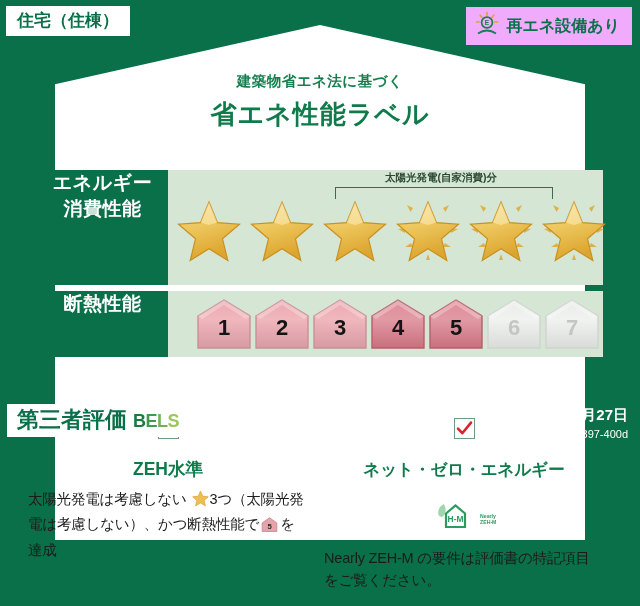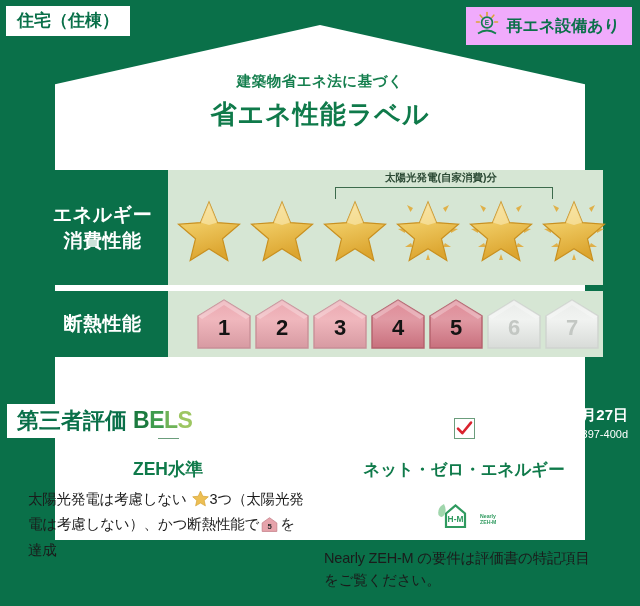--- a/index.html
+++ b/index.html
@@ -54,21 +54,21 @@
   .perf-row {
     display:flex; align-items:stretch; margin-bottom:6px;
     background:#d6e6d4;
   }
   .perf-row.energy { height:115px; }
   .perf-row.insul  { height:66px; }
   .row-label {
     width:131px; flex:0 0 131px;
     background:#0a7049; color:#ffffff;
     display:flex; flex-direction:column;
-    align-items:center; justify-content:center;
+    align-items:center; justify-content:flex-start;
     font-size:19px; font-weight:bold; line-height:1.35;
     letter-spacing:0.5px;
   }
   .row-body { flex:1; position:relative; }
   
   .solar-note {
     position:absolute; left:160px; top:2px; width:226px;
     text-align:center; color:#2c4a35;
     font-size:10.5px; font-weight:bold; line-height:1;
     white-space:nowrap;
@@ -132,21 +132,21 @@
   }
   .bels-box {
     position:absolute; left:7px; top:6px;
     background:#ffffff; padding:5px 10px 6px 10px;
     display:flex; align-items:baseline; gap:6px; line-height:1;
   }
   .bels-jp {
     color:#0a7049; font-size:22px; font-weight:bold; letter-spacing:0px;
   }
   .bels-en {
-    font-size:23px; font-weight:bold; letter-spacing:-0.5px;
+    font-size:18px; font-weight:bold; letter-spacing:-0.5px;
   }
   .bels-en .b1{color:#1c7a3f;} .bels-en .b2{color:#3f9b4e;}
   .bels-en .b3{color:#6fb358;} .bels-en .b4{color:#9dc661;}
   .bldg-name {
     position:absolute; left:212px; top:24px;
     color:#ffffff; font-size:14px; letter-spacing:1px;
   }
   .f-right {
     position:absolute; right:12px; top:8px; text-align:right; color:#fff;
   }

